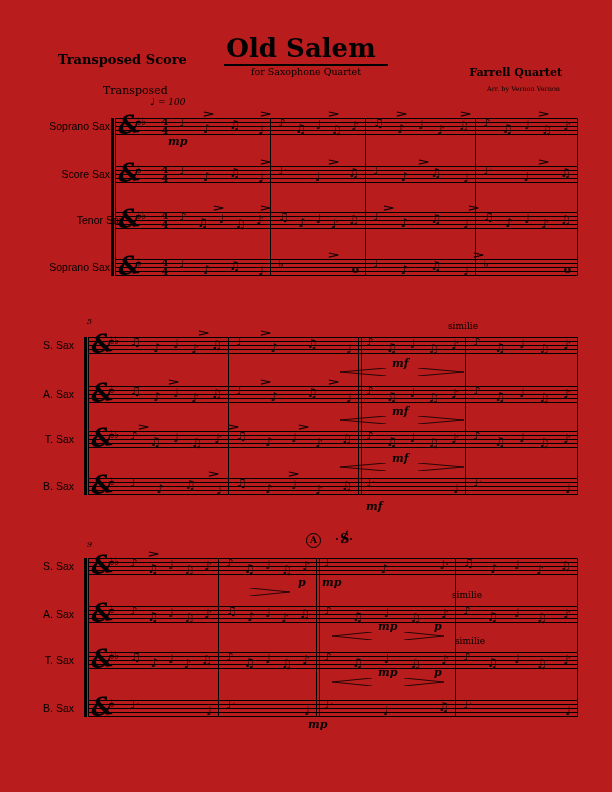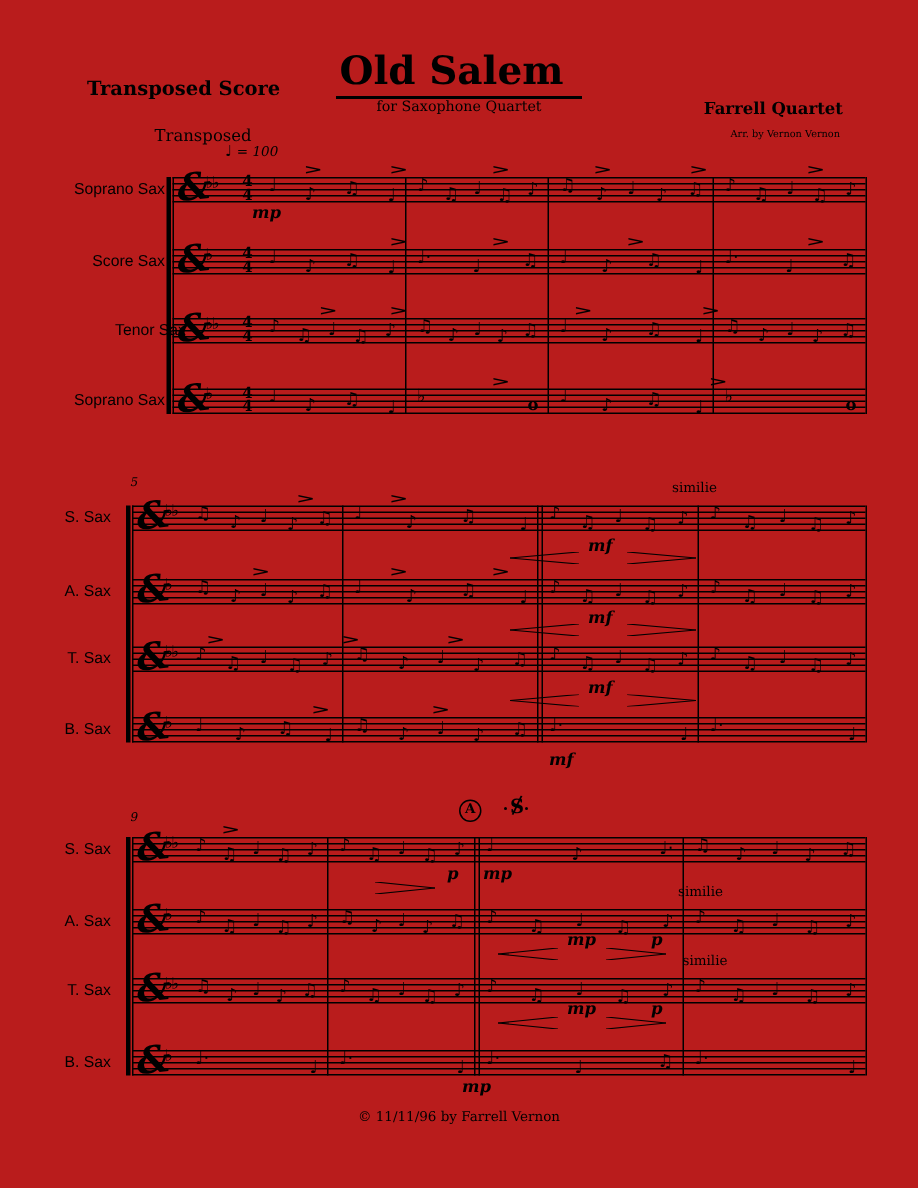--- a/index.html
+++ b/index.html
@@ -590,14 +590,13 @@
       <div class="abs txt" style="left: 452px; top: 591px;">similie</div>
       <div class="abs txt" style="left: 455px; top: 637px;">similie</div>
       <div class="abs num" style="left: 87px; top: 318px;">5</div>
       <div class="abs num" style="left: 87px; top: 541px;">9</div>
       <div class="abs reh" style="left: 306px; top: 533px;">A</div>
       <div class="abs segno" style="left: 337px; top: 531px;">
         <span class="s">S</span>
         <span class="sl">/</span>
       </div>
     </div>
-  <div class="abs footer">© 11/11/96 by Farrell Vernon</div>
 </div>
 
 </body></html>

